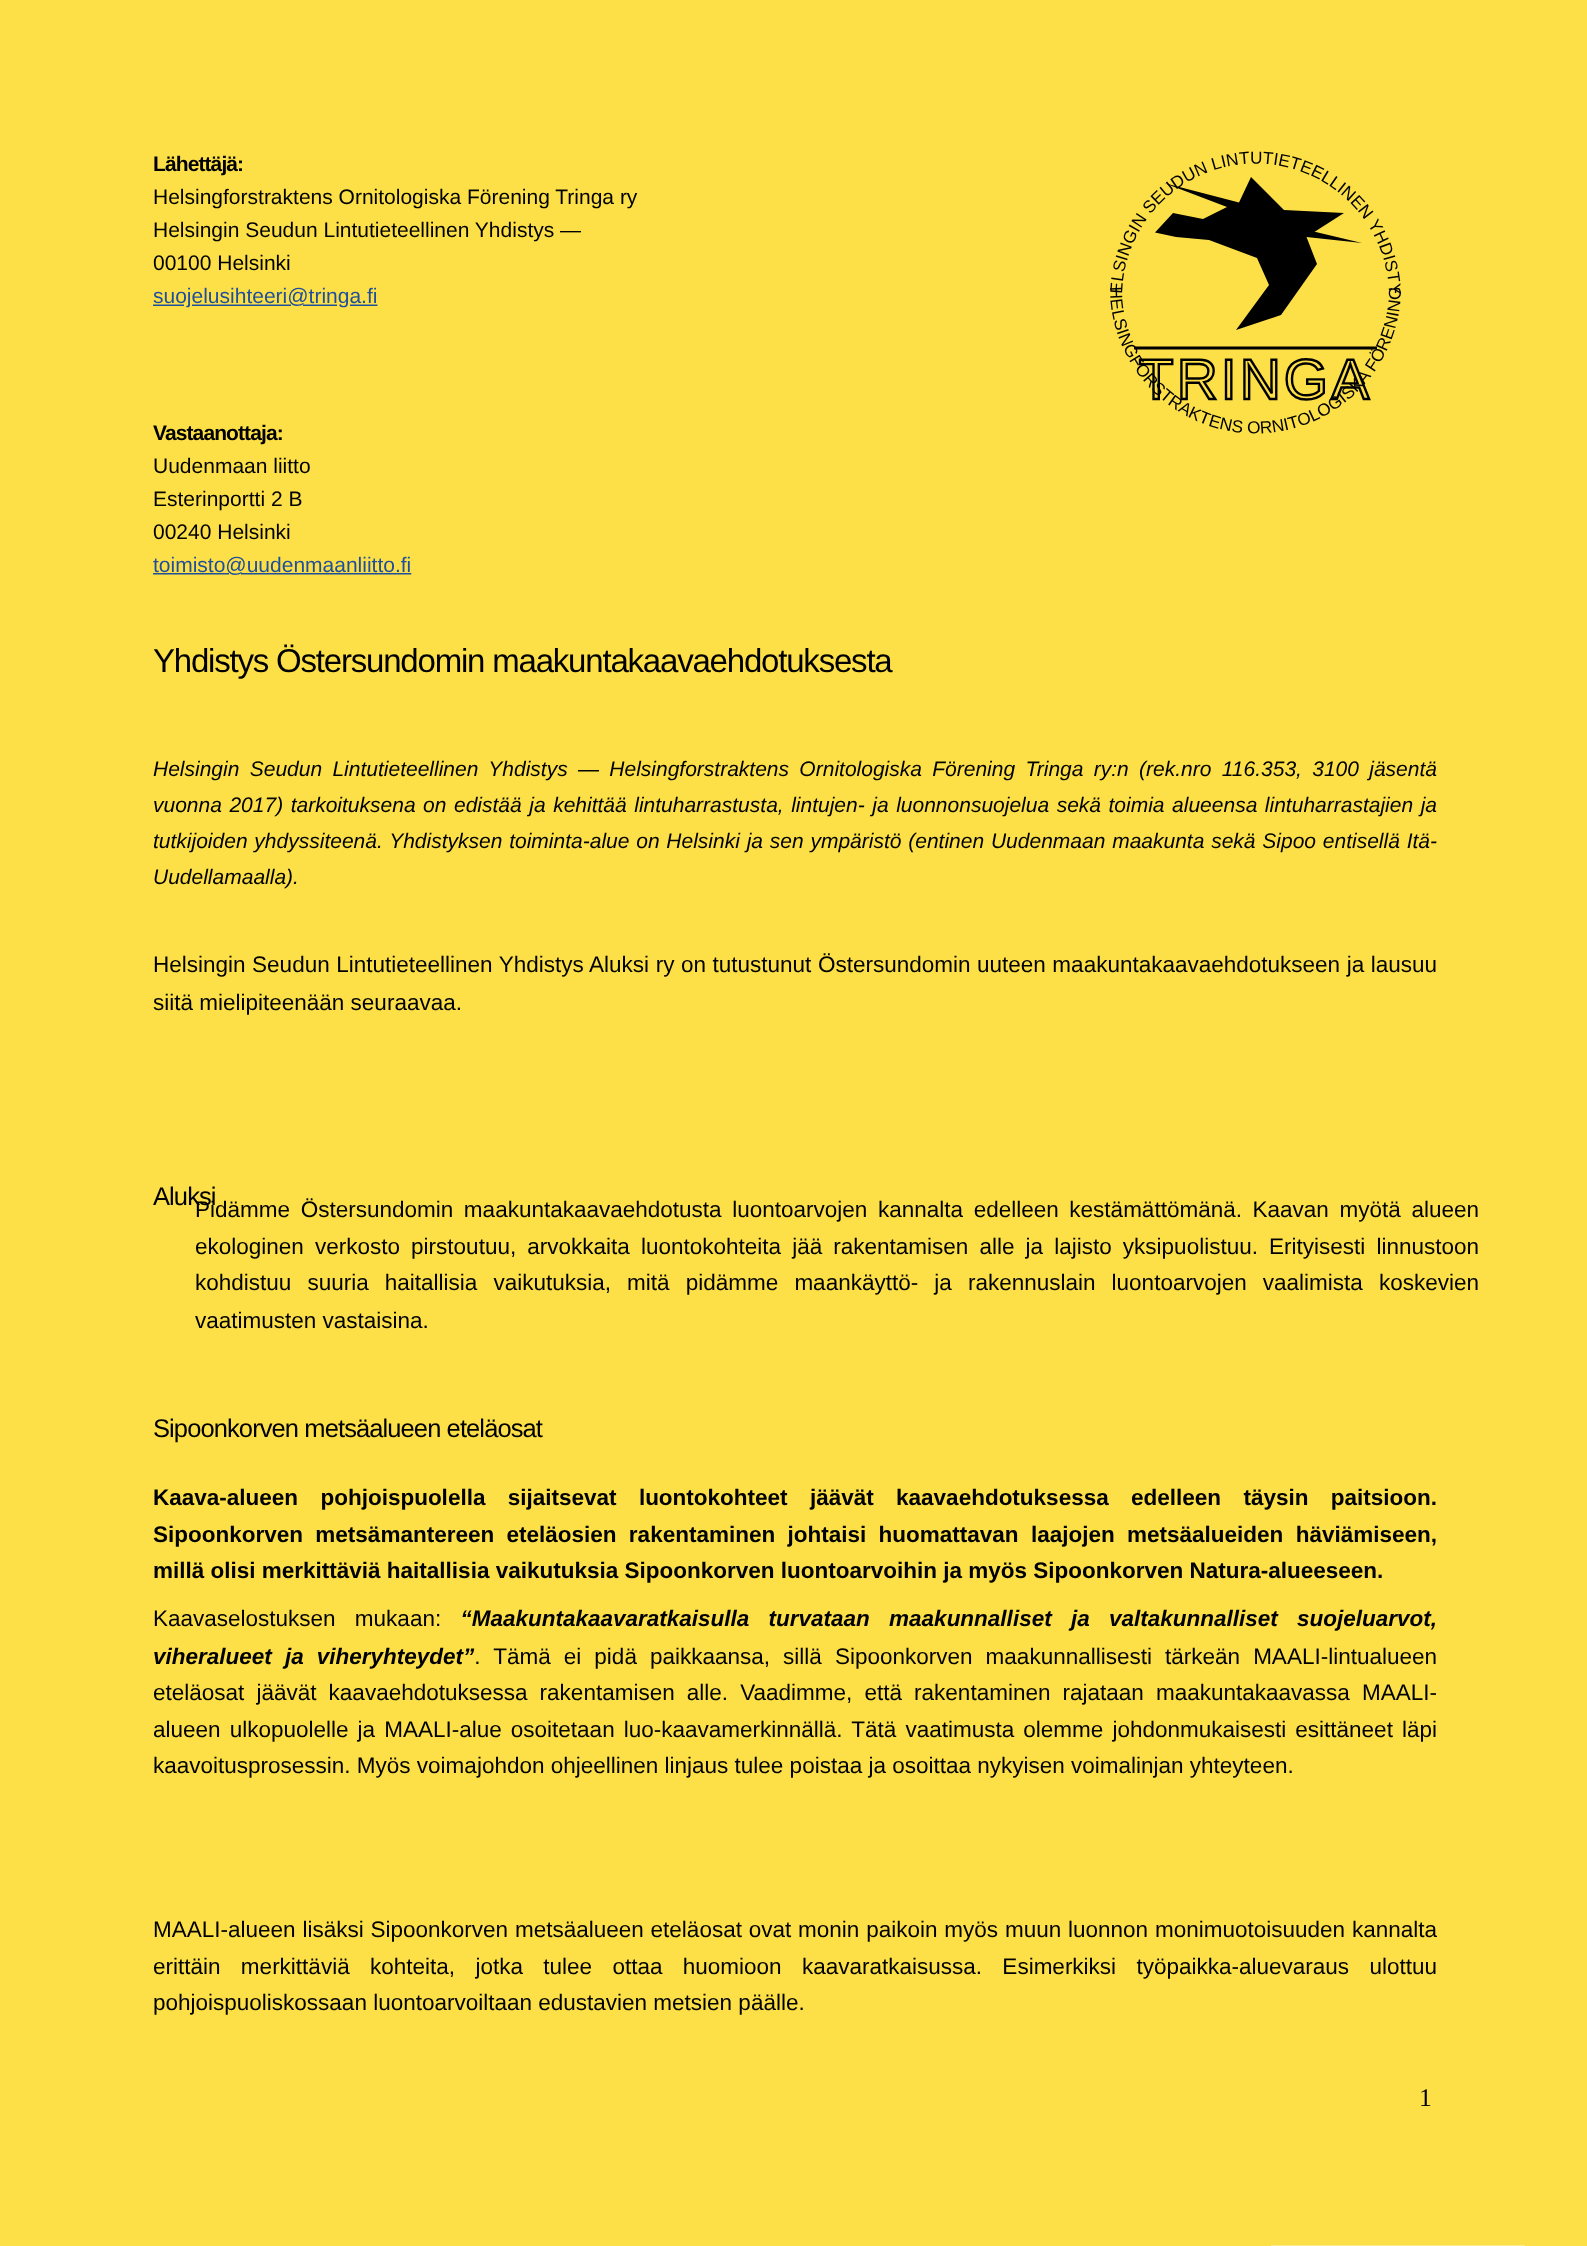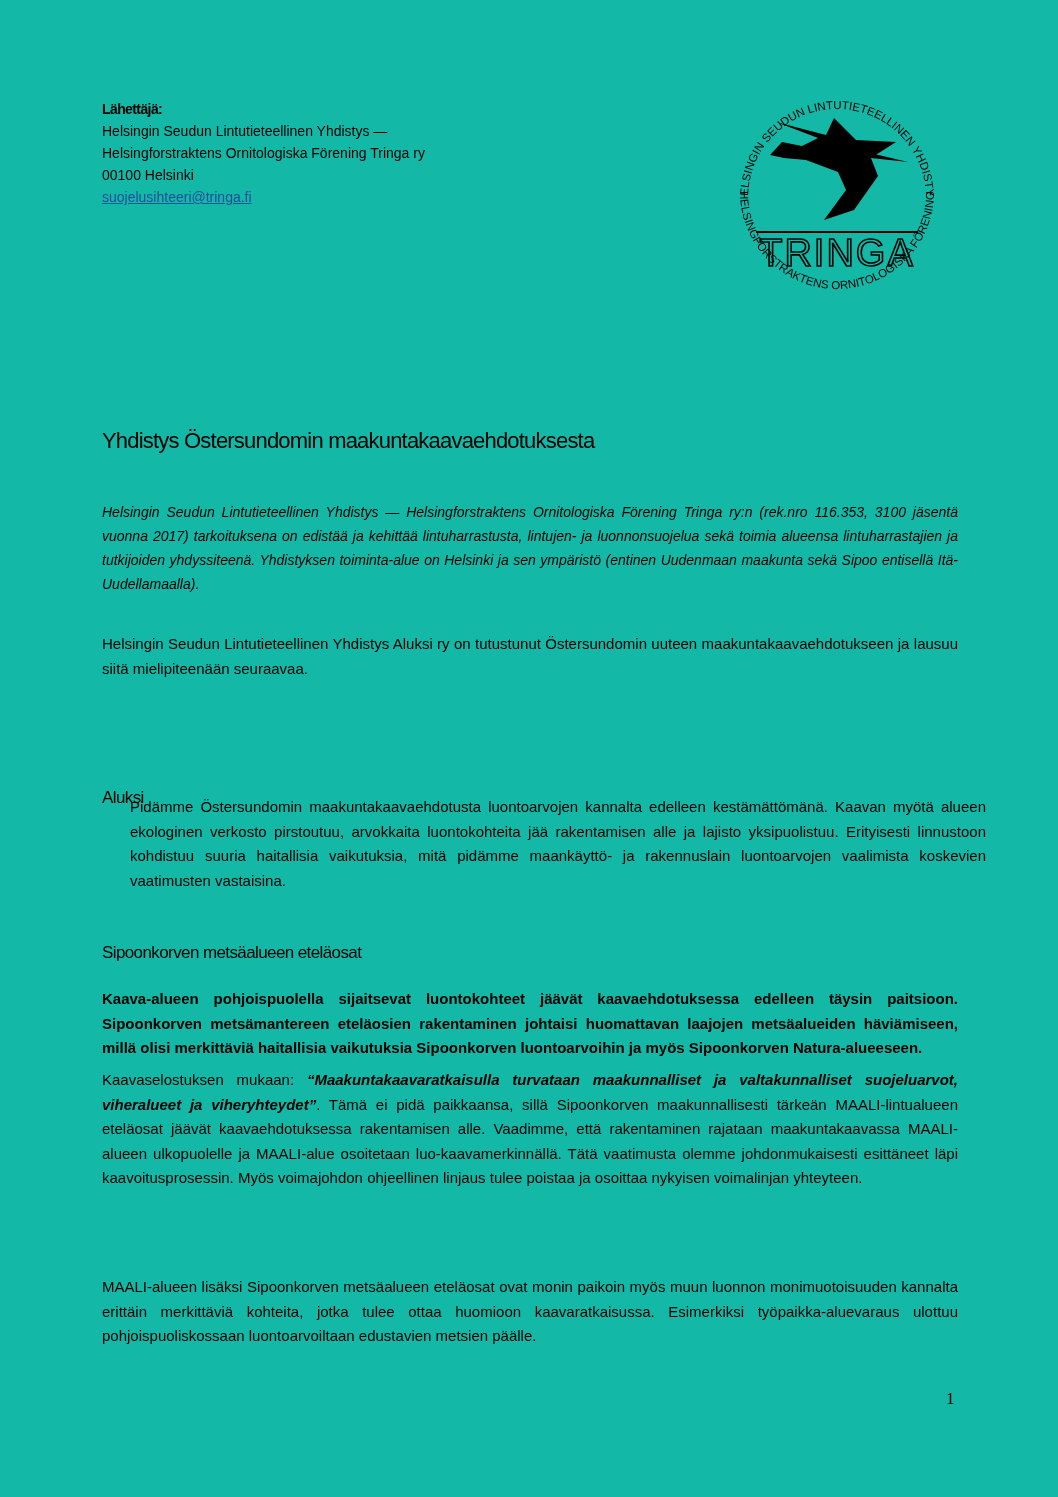--- a/index.html
+++ b/index.html
@@ -1,18 +1,18 @@
 <!DOCTYPE html>
 <html><head>
   <meta charset="utf-8">
   <style>
     html, body { margin: 0; padding: 0; background: #ffffff; }
     body { width: 1058px; height: 1497px; position: relative; overflow: hidden;
       font-family: "Liberation Sans", sans-serif; color: #000; }
-    .page { position: absolute; left: 0; top: 0; width: 1058px; height: 1497px; background: #14b8a6; }
+    .page { position: absolute; left: 0; top: 0; width: 1058px; height: 1497px; background: #fde047; }
     .addr { position: absolute; left: 102px; font-size: 14px; line-height: 22px; }
     .addr .label { font-weight: bold; font-size: 14px; letter-spacing: -0.6px; }
     .addr a { color: #1f4e9c; text-decoration: underline; }
     #sender { top: 98px; }
     #recipient { top: 277px; }
     .logo { position: absolute; left: 726px; top: 80px; width: 222px; height: 222px; }
     .title { position: absolute; left: 102px; top: 428px; font-size: 22px; letter-spacing: -0.8px; }
     .intro { position: absolute; left: 102px; top: 500px; width: 856px; font-size: 14px; line-height: 24px;
       font-style: italic; text-align: justify; }
     .para { position: absolute; left: 102px; width: 856px; font-size: 15px; line-height: 24.5px; text-align: justify; }
@@ -27,26 +27,33 @@
     .quote { font-style: italic; font-weight: bold; }
     .pagenum { position: absolute; left: 946px; top: 1389px; font-family: "Liberation Serif", serif; font-size: 17px; }
   </style>
 </head>
 <body>
 
 <div class="page">
 
   <div class="addr" id="sender">
     <div class="label">Lähettäjä:</div>
+    <div>Helsingforstraktens Ornitologiska Förening Tringa ry</div>
     <div>Helsingin Seudun Lintutieteellinen Yhdistys —</div>
-    <div>Helsingforstraktens Ornitologiska Förening Tringa ry</div>
     <div>00100 Helsinki</div>
     <div><a href="#">suojelusihteeri@tringa.fi</a></div>
   </div>
 
+  <div class="addr" id="recipient">
+    <div class="label">Vastaanottaja:</div>
+    <div>Uudenmaan liitto</div>
+    <div>Esterinportti 2 B</div>
+    <div>00240 Helsinki</div>
+    <div><a href="#">toimisto@uudenmaanliitto.fi</a></div>
+  </div>
 
   <svg class="logo" viewBox="0 0 222 222">
     <defs>
       <path id="arcTop" d="M 22 118 A 89 89 0 0 1 200 118"></path>
       <path id="arcBot" d="M 14 112 A 97 97 0 0 0 208 112"></path>
     </defs>
     <text font-family="Liberation Sans, sans-serif" font-size="11.5" fill="#000">
       <textPath href="#arcTop" startOffset="50%" text-anchor="middle">HELSINGIN SEUDUN LINTUTIETEELLINEN YHDISTYS</textPath>
     </text>
     <text font-family="Liberation Sans, sans-serif" font-size="11.5" fill="#000">

